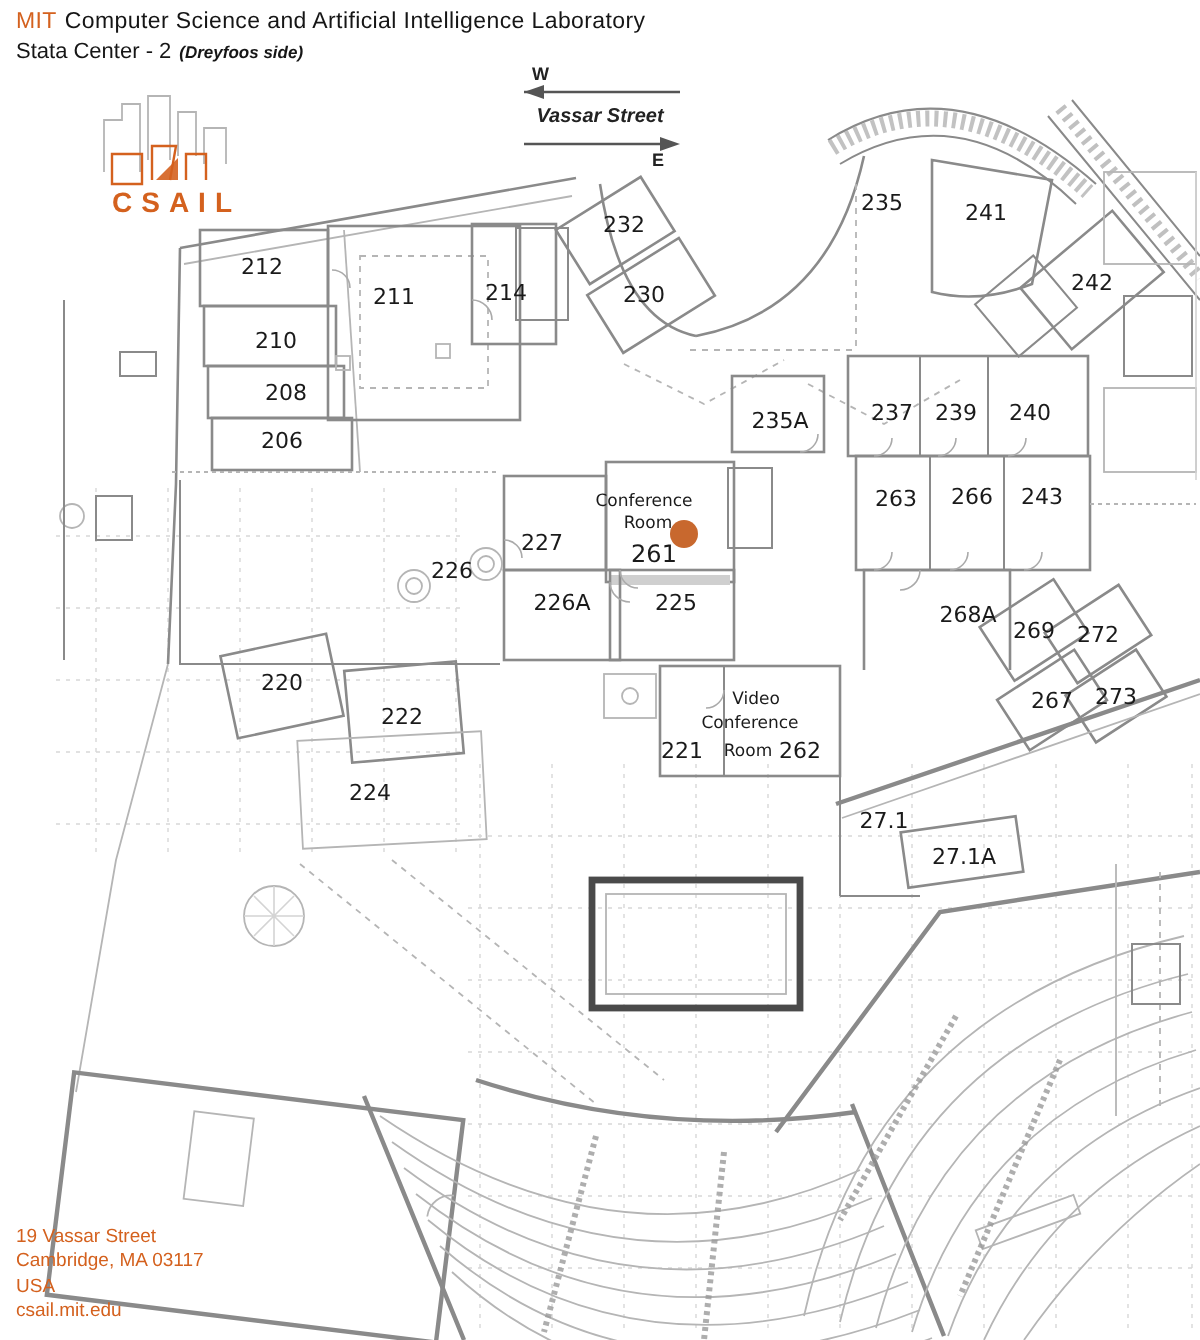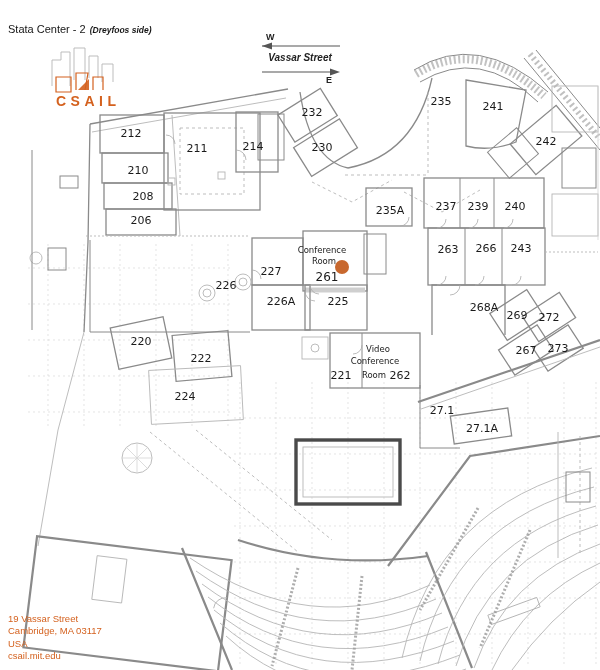--- a/index.html
+++ b/index.html
@@ -1,21 +1,21 @@
 <!DOCTYPE html>
 <html><head>
 <meta charset="utf-8">
 <style>
   html,body{margin:0;padding:0}
   body{width:600px;height:670px;position:relative;background:#fff;overflow:hidden;
        font-family:"Liberation Sans",sans-serif}
   .hdr{position:absolute;top:5px;left:8px;z-index:3}
   .l1{font-size:11.5px;color:#161616;letter-spacing:.2px;white-space:nowrap}
   .l1 .mit{color:#D4611E;margin-right:4px}
-  .l2{font-size:11px;color:#161616;margin-top:18px;white-space:nowrap}
+  .l2{font-size:11px;color:#161616;margin-top:3px;white-space:nowrap}
   .l2 .note{font-style:italic;font-weight:bold;font-size:8.5px;margin-left:4px}
   .ftr{position:absolute;left:8px;top:613px;z-index:3;color:#D4611E;font-size:9.5px;line-height:12.3px;white-space:nowrap}
   svg{position:absolute;top:0;left:0;z-index:1}
   
   .rm{font-family:"DejaVu Sans",sans-serif;font-size:11px;fill:#1a1a1a;text-anchor:middle}
   .sm{font-size:8.5px}
   .big{font-size:12px}
   .cmp{font-family:"Liberation Sans",sans-serif;font-weight:bold;font-size:9px;fill:#222}
   .street{font-family:"Liberation Sans",sans-serif;font-style:italic;font-weight:bold;font-size:10px;fill:#222;text-anchor:middle}
   .csail{font-family:"Liberation Sans",sans-serif;font-weight:bold;font-size:14px;letter-spacing:4.5px;fill:#D4611E}
@@ -30,20 +30,21 @@
   .d33{stroke-dasharray:3,3}
   .d22{stroke-dasharray:2,2}
   .hatchband{stroke:#8f8f8f;stroke-width:8;fill:none;stroke-dasharray:2,2.5;opacity:.55}
   .bridgehatch{stroke:#b5b5b5;stroke-width:6;fill:none;stroke-dasharray:2,3;opacity:.85}
   .aisle{stroke:#9a9a9a;stroke-width:3;fill:none;stroke-dasharray:2,2;opacity:.8}
 </style>
 </head>
 <body>
 
 <div class="hdr">
+  <div class="l1"><span class="mit">MIT</span><span>Computer Science and Artificial Intelligence Laboratory</span></div>
   <div class="l2"><span>Stata Center - 2</span><span class="note">(Dreyfoos side)</span></div>
 </div>
 
 <svg width="600" height="670" viewBox="0 0 600 670" xmlns="http://www.w3.org/2000/svg">
   <defs>
     <pattern id="hatch" width="5" height="5" patternUnits="userSpaceOnUse" patternTransform="rotate(45)">
       <line x1="0" y1="0" x2="0" y2="5" stroke="#9a9a9a" stroke-width="1.4"></line>
     </pattern>
     <pattern id="hatch2" width="4" height="4" patternUnits="userSpaceOnUse" patternTransform="rotate(45)">
       <line x1="0" y1="0" x2="0" y2="4" stroke="#6e6e6e" stroke-width="1.8"></line>

